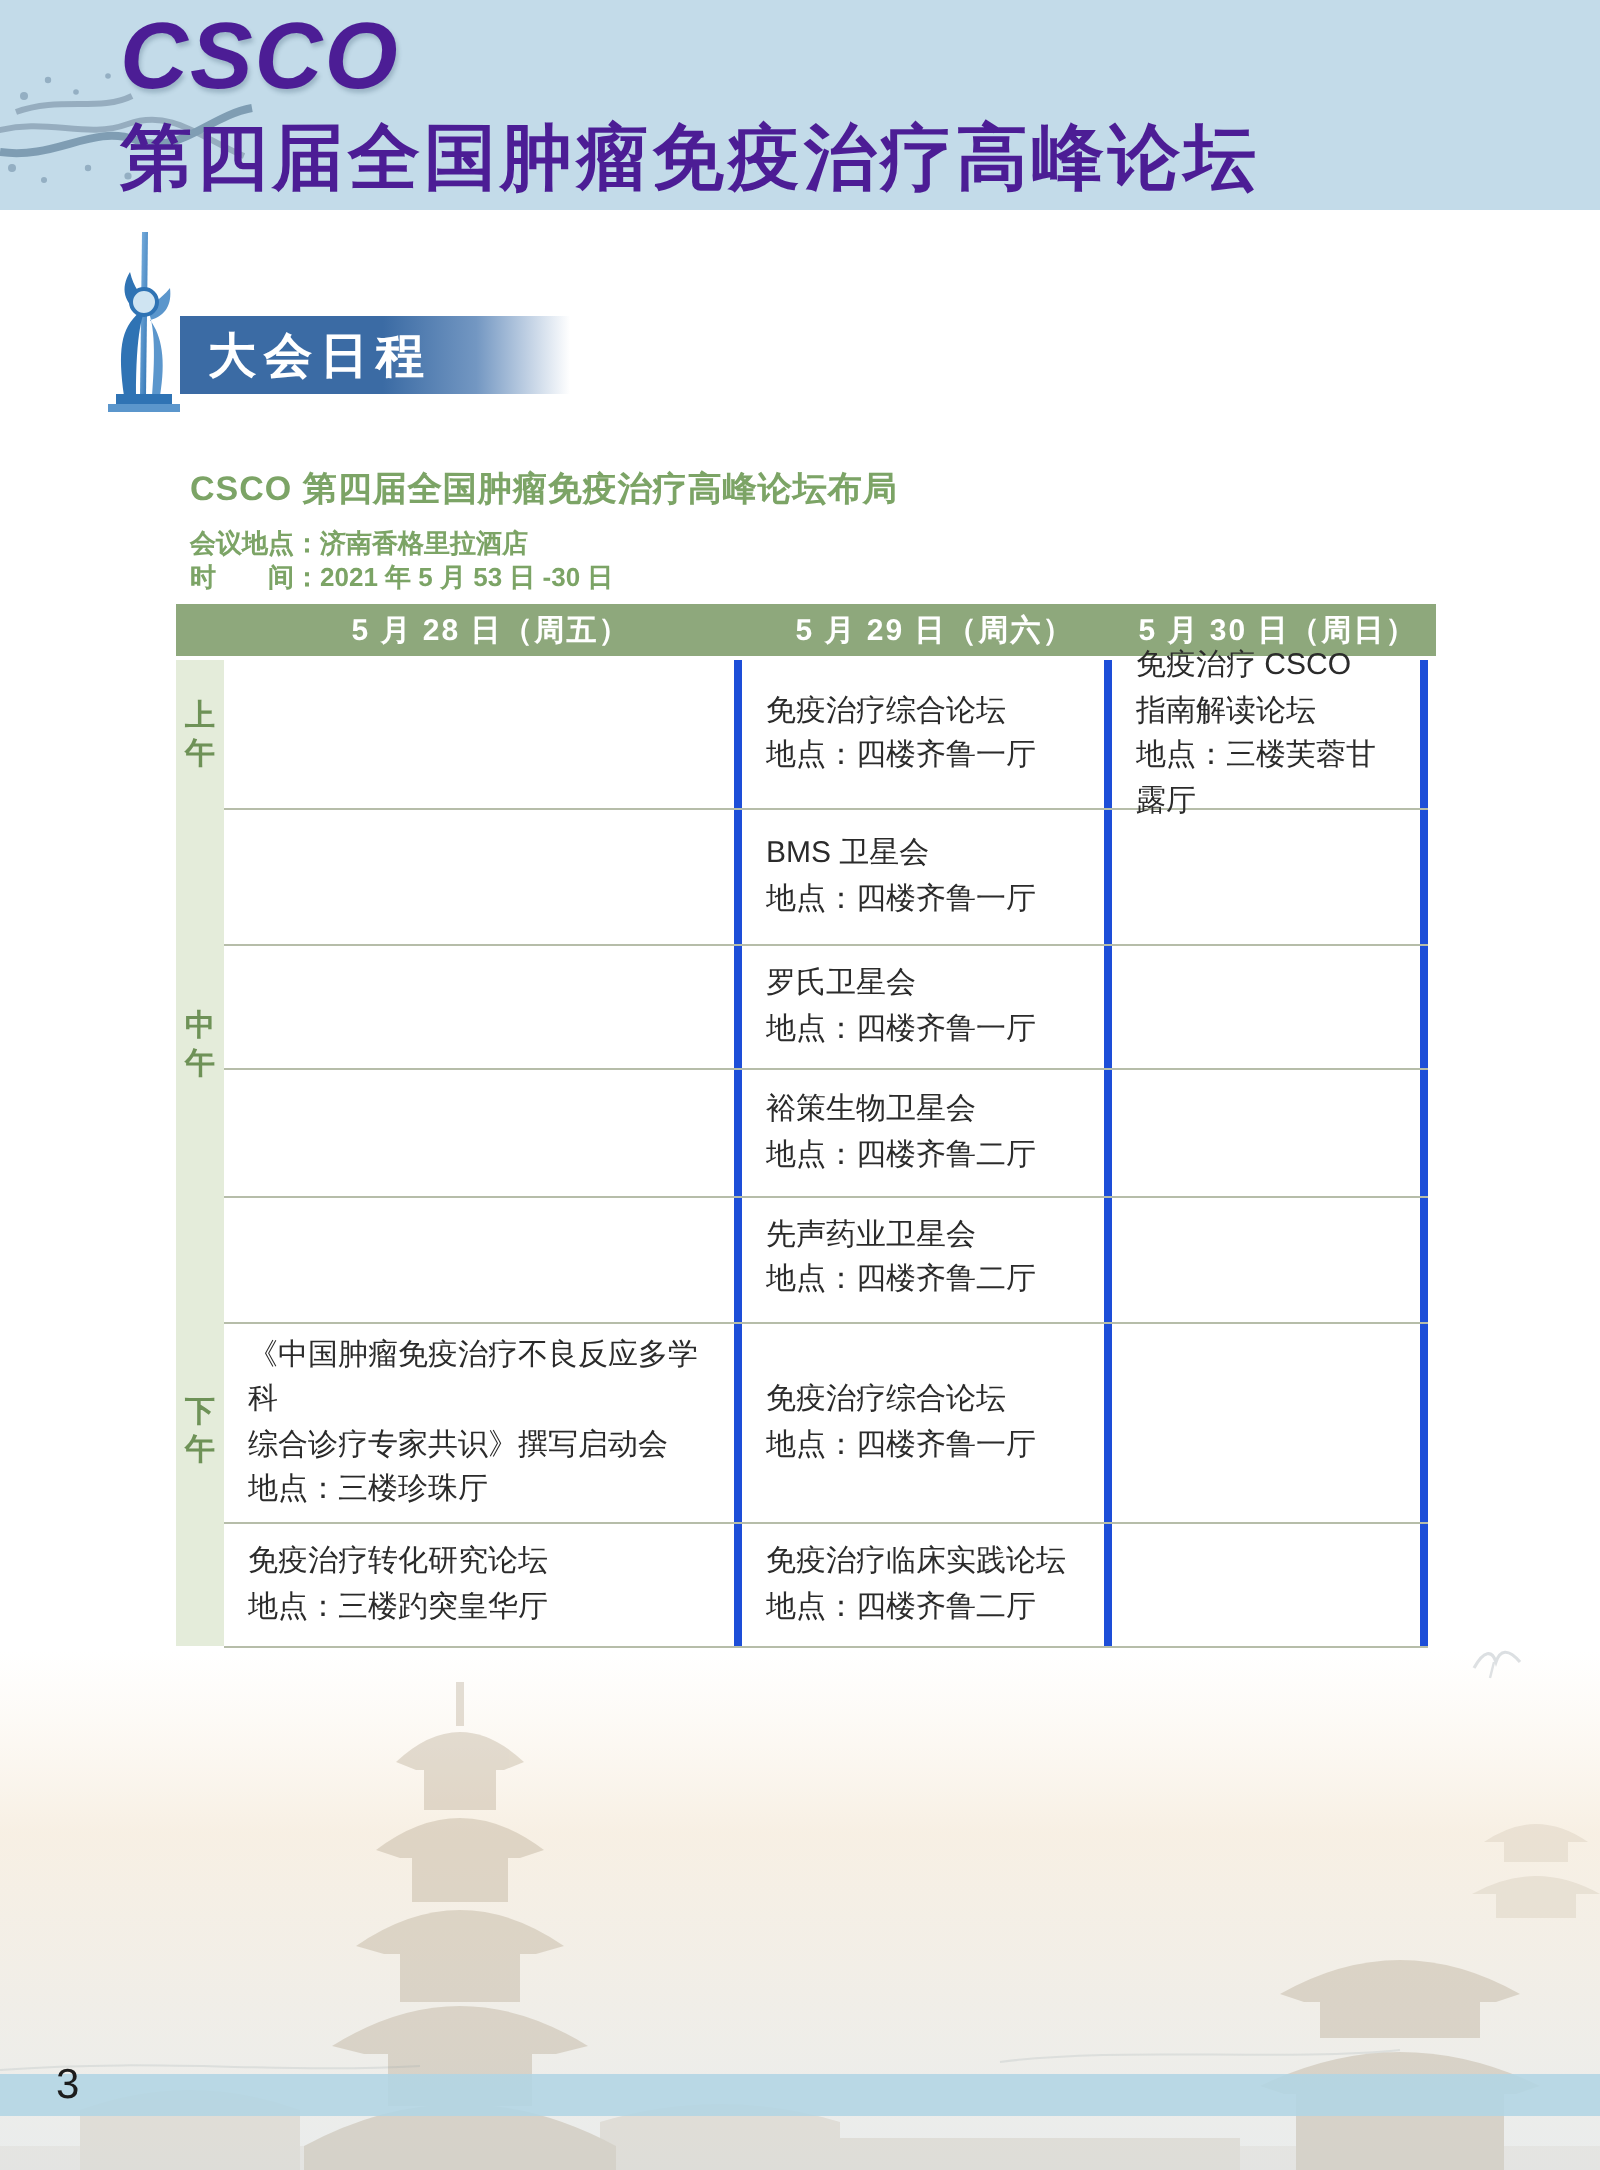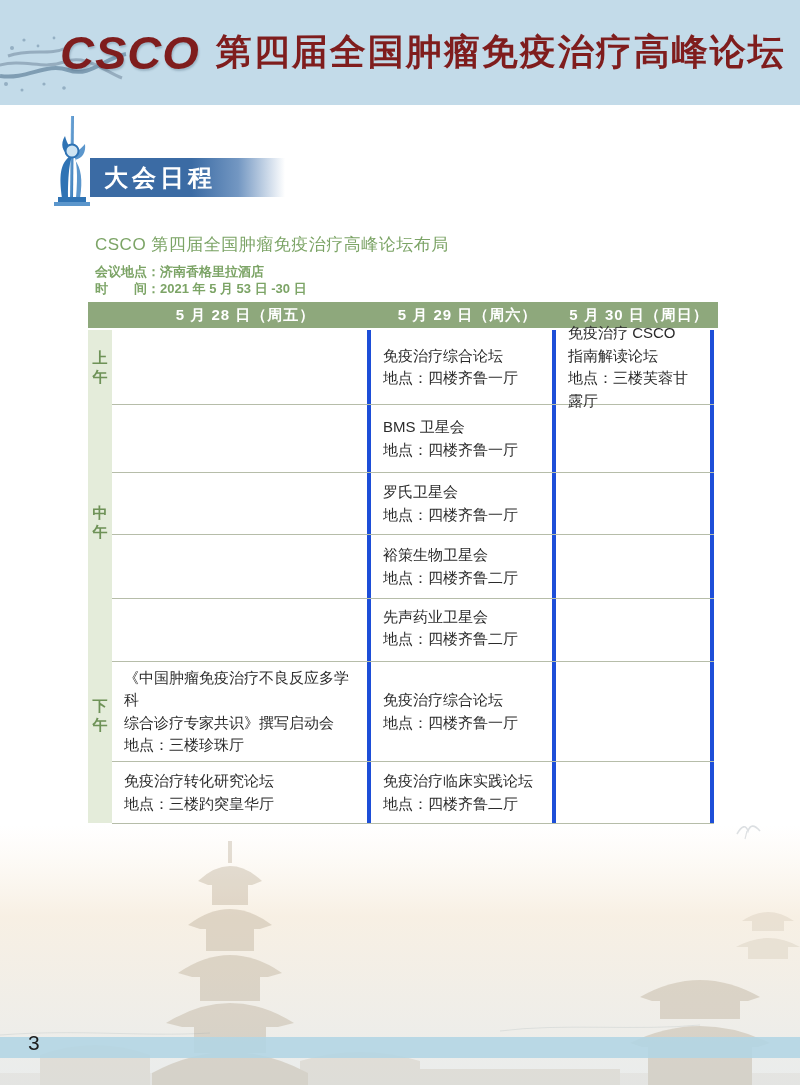--- a/index.html
+++ b/index.html
@@ -6,36 +6,36 @@
   html,body { background:#e9e9e9; }
   .page {
     position:relative; width:800px; height:1085px; margin:0 auto;
     background:#ffffff; overflow:hidden;
     font-family:"Liberation Sans","DejaVu Sans",sans-serif;
   }
 
   
   .top-header { position:absolute; top:0; left:0; width:800px; height:105px; background:#c3dbe9; }
   .splash { position:absolute; left:-6px; top:18px; opacity:.8; }
-  .header-title { position:absolute; left:60px; top:0; height:105px; display:flex; align-items:center; color:#7f1d1d; white-space:nowrap; }
+  .header-title { position:absolute; left:60px; top:0; height:105px; display:flex; align-items:flex-start; color:#4c1d95; white-space:nowrap;flex-direction:column; }
   .logo-text { font-size:47px; font-weight:bold; font-style:italic; letter-spacing:1px; margin-right:16px; text-shadow:1px 2px 2px rgba(40,70,95,.25); }
   .header-cn { font-size:36px; font-weight:bold; letter-spacing:2px; }
 
   
   .sculpture { position:absolute; left:46px; top:114px; }
   .section-bar {
     position:absolute; top:158px; left:90px; width:195px; height:39px;
     display:flex; align-items:center; padding-left:14px;
     font-size:24px; font-weight:bold; color:#fff; letter-spacing:4px;
     background:linear-gradient(90deg,#3b6ba4 0%,#3b6ba4 52%,#7397c2 76%,rgba(255,255,255,0) 100%);
   }
 
   
   .intro { position:absolute; left:95px; top:233px; color:#7ca466; }
-  .intro-title { font-size:17px; font-weight:normal; letter-spacing:.5px; margin-bottom:7px; }
+  .intro-title { font-size:17px; font-weight:bold; letter-spacing:.5px; margin-bottom:7px; }
   .intro-line { font-size:13px; font-weight:bold; line-height:17px; }
 
   
   .table { position:absolute; left:88px; top:302px; width:630px; }
   .thead { display:flex; height:26px; background:#8ea87c; color:#ffffff; font-weight:bold; font-size:15px; }
   .th-spacer { width:28px; }
   .th { display:flex; align-items:center; justify-content:center; letter-spacing:1px; }
   .w1 { width:259px; } .w2 { width:185px; } .w3 { width:158px; }
 
   .tbody { display:flex; margin-top:2px; }

